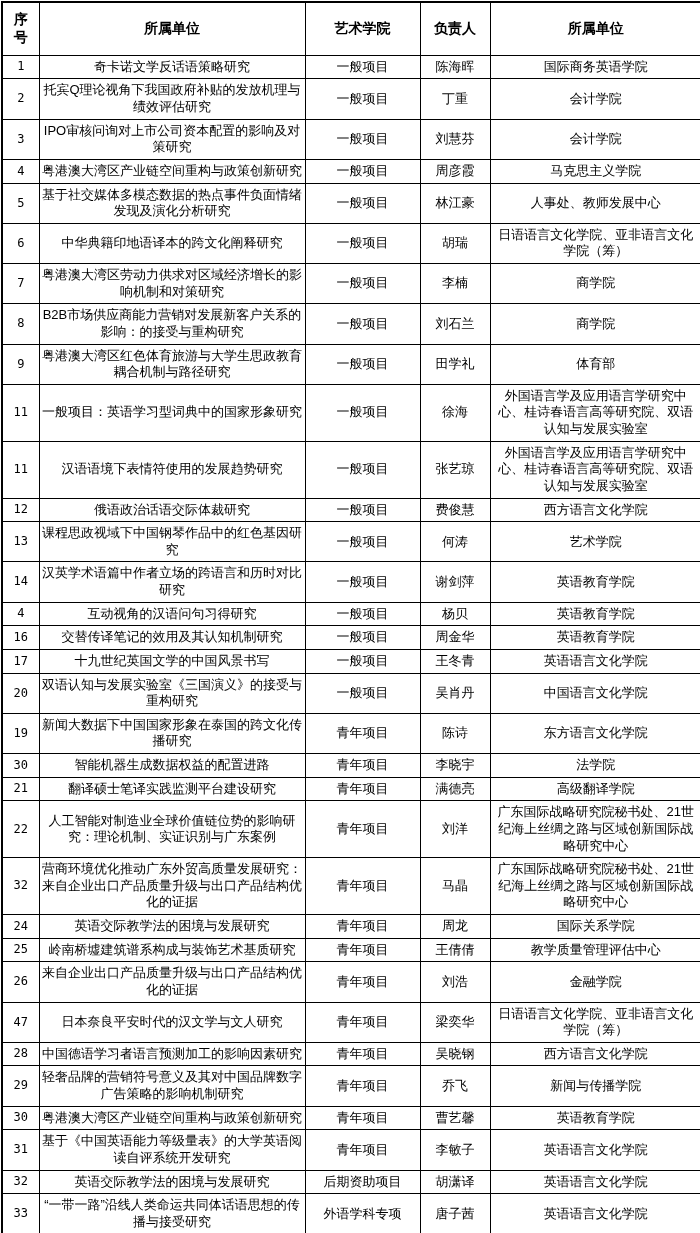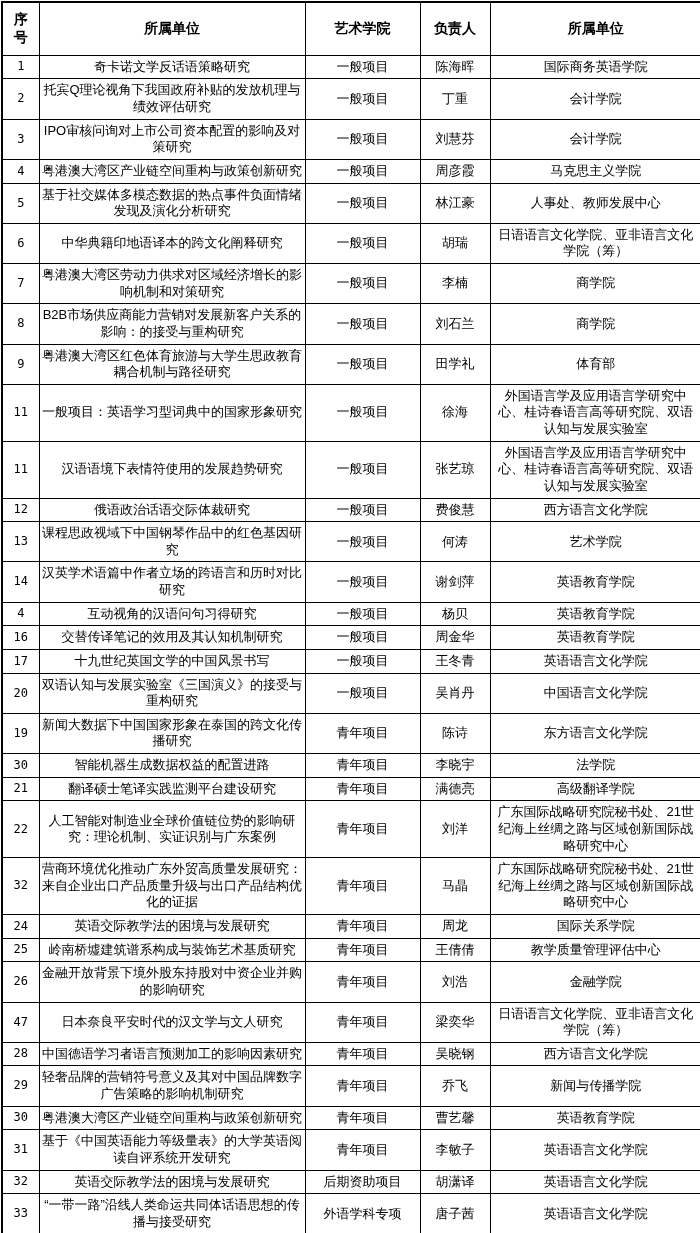--- a/index.html
+++ b/index.html
@@ -240,21 +240,21 @@
         </tr>
         <tr>
           <td class="row-no">25</td>
           <td>岭南桥墟建筑谱系构成与装饰艺术基质研究</td>
           <td>青年项目</td>
           <td>王倩倩</td>
           <td>教学质量管理评估中心</td>
         </tr>
         <tr>
           <td class="row-no">26</td>
-          <td>金融开放背景下境外股东持股对中资企业并购的影响研究</td>
+          <td>来自企业出口产品质量升级与出口产品结构优化的证据</td>
           <td>青年项目</td>
           <td>刘浩</td>
           <td>金融学院</td>
         </tr>
         <tr>
           <td class="row-no">47</td>
           <td>日本奈良平安时代的汉文学与文人研究</td>
           <td>青年项目</td>
           <td>梁奕华</td>
           <td>日语语言文化学院、亚非语言文化学院（筹）</td>

